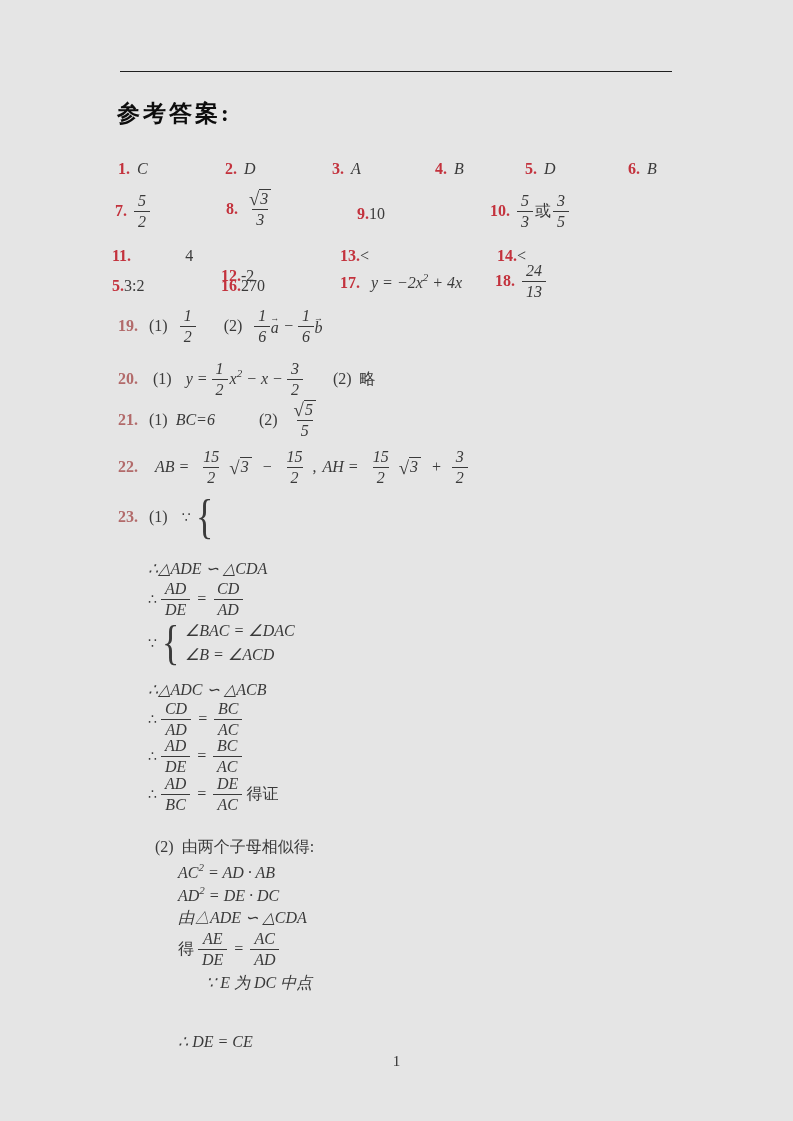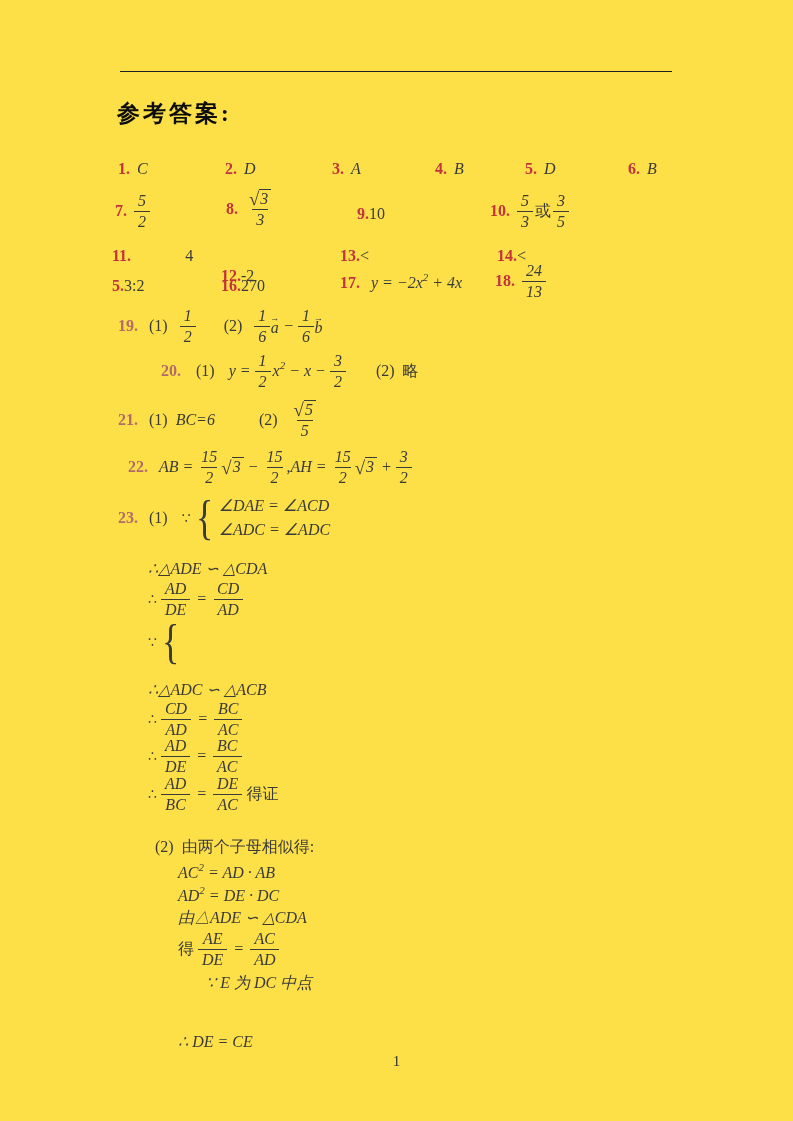--- a/index.html
+++ b/index.html
@@ -1,20 +1,20 @@
 <!DOCTYPE html>
 <html><head>
 <meta charset="utf-8">
 <style>
   html,body{margin:0;padding:0;background:#888;}
   .page{
     position:relative;
     width:793px;height:1121px;
     margin:0 auto;
-    background:#fde047;
+    background:#e5e5e5;
     overflow:hidden;
     font-family:"Liberation Serif",serif;
     color:#3a3a3a;
   }
   .hr{position:absolute;border-top:1.7px solid #1f1f1f;}
   .title{
     position:absolute;
     font-family:"Liberation Serif",serif;
     font-weight:900;
     font-size:23px;
@@ -185,21 +185,21 @@
     <span class="frac ml4">
         <span class="fnum">1</span>
         <span class="fden">6</span>
       </span>
     <span class="vec">
         <span class="ar">→</span>
         <span class="vl">b</span>
       </span>
   </div>
 
-  <div class="line" style="top:352px;left:118px;margin-left:43px;">
+  <div class="line" style="top:360px;left:118px;">
     <span class="qn qn2">20.</span>
     <span class="cn ml8">(1)</span>
     <span class="m ml14">y =</span>
     <span class="frac ml4">
         <span class="fnum">1</span>
         <span class="fden">2</span>
       </span>
     <span class="m ml2">x</span>
       <span class="sup">2</span>
     <span class="m ml4">− x −</span>
@@ -218,21 +218,21 @@
     <span class="cn ml44">(2)</span>
     <span class="frac ml12">
         <span class="fnum sq">
           <span class="rad">√</span>
           <span class="cand">5</span>
         </span>
         <span class="fden">5</span>
       </span>
   </div>
 
-  <div class="line" style="top:448px;left:128px;">
+  <div class="line" style="top:448px;left:118px;gap:6px;">
     <span class="qn qn2">22.</span>
     <span class="m ml4">AB =</span>
     <span class="frac ml4">
         <span class="fnum">15</span>
         <span class="fden">2</span>
       </span>
     <span class="sq">
         <span class="rad">√</span>
         <span class="cand">3</span>
       </span>
@@ -257,24 +257,20 @@
         <span class="fden">2</span>
       </span>
   </div>
 
   <div class="line" style="top:497px;left:118px;">
     <span class="qn qn2">23.</span>
     <span class="cn ml4">(1)</span>
     <span class="sym ml14">∵</span>
     <span class="sys ml2">
       <span class="brace">{</span>
-      <span class="syslines">
-        <span class="m">∠DAE = ∠ACD</span>
-        <span class="m">∠ADC = ∠ADC</span>
-      </span>
     </span>
   </div>
 
   <div class="line" style="top:560px;left:148px;">
     <span class="m">∴△ADE ∽ △CDA</span>
   </div>
 
   <div class="line" style="top:580px;left:148px;">
     <span class="sym">∴</span>
     <span class="frac ml4">
@@ -285,20 +281,24 @@
     <span class="frac ml6">
         <span class="fnum">CD</span>
         <span class="fden">AD</span>
       </span>
   </div>
 
   <div class="line" style="top:622px;left:148px;">
     <span class="sym">∵</span>
     <span class="sys ml2">
       <span class="brace">{</span>
+      <span class="syslines">
+        <span class="m">∠BAC = ∠DAC</span>
+        <span class="m">∠B = ∠ACD</span>
+      </span>
     </span>
   </div>
 
   <div class="line" style="top:681px;left:148px;">
     <span class="m">∴△ADC ∽ △ACB</span>
   </div>
 
   <div class="line" style="top:700px;left:148px;">
     <span class="sym">∴</span>
     <span class="frac ml4">

